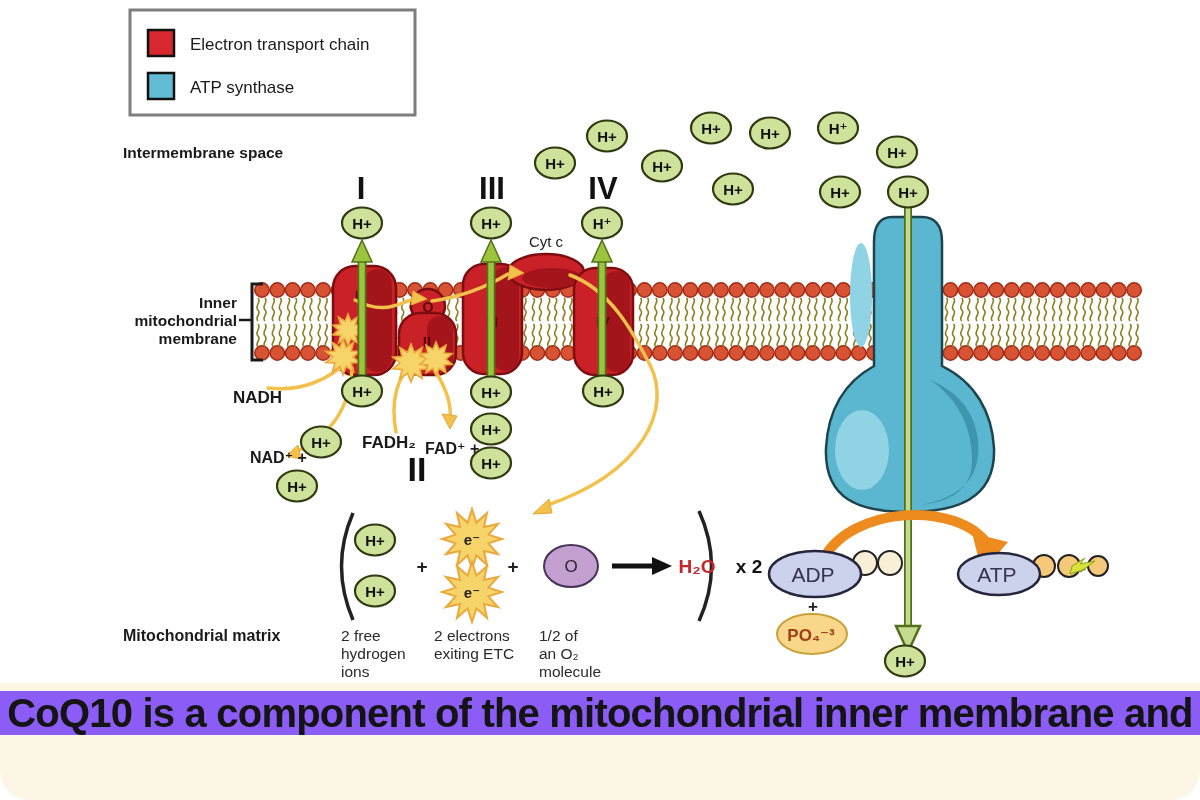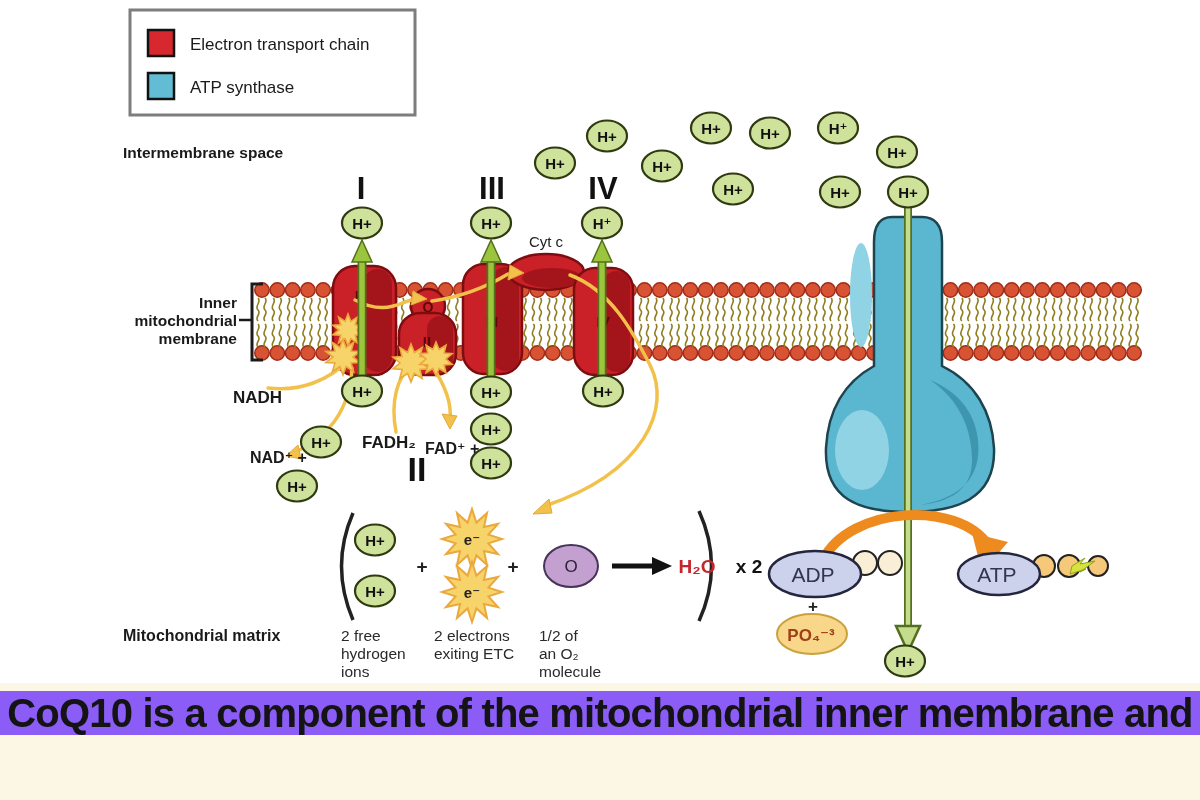--- a/index.html
+++ b/index.html
@@ -1,17 +1,17 @@
 <!DOCTYPE html>
 <html><head>
 <meta charset="utf-8">
 <style>
   html,body{margin:0;padding:0;background:#ffffff;}
   #stage{position:relative;width:1200px;height:800px;background:#ffffff;overflow:hidden;
-         font-family:"Liberation Sans","DejaVu Sans",sans-serif;}
+         font-family:"Liberation Sans","DejaVu Sans",sans-serif;border-radius:29px;}
   svg text{font-family:"Liberation Sans","DejaVu Sans",sans-serif;}
   .caption-strip{position:absolute;left:0;top:683px;width:1200px;height:117px;
                  background:#fcf7e5;display:flex;flex-direction:column;align-items:center;
                  justify-content:flex-start;padding-top:8px;box-sizing:border-box;}
   .caption-line{font-weight:700;font-size:40px;letter-spacing:-0.8px;color:#141414;
                 background:#8b5cf6;padding:2px 10px;line-height:40px;white-space:nowrap;}
 </style>
 </head>
 <body>
 

